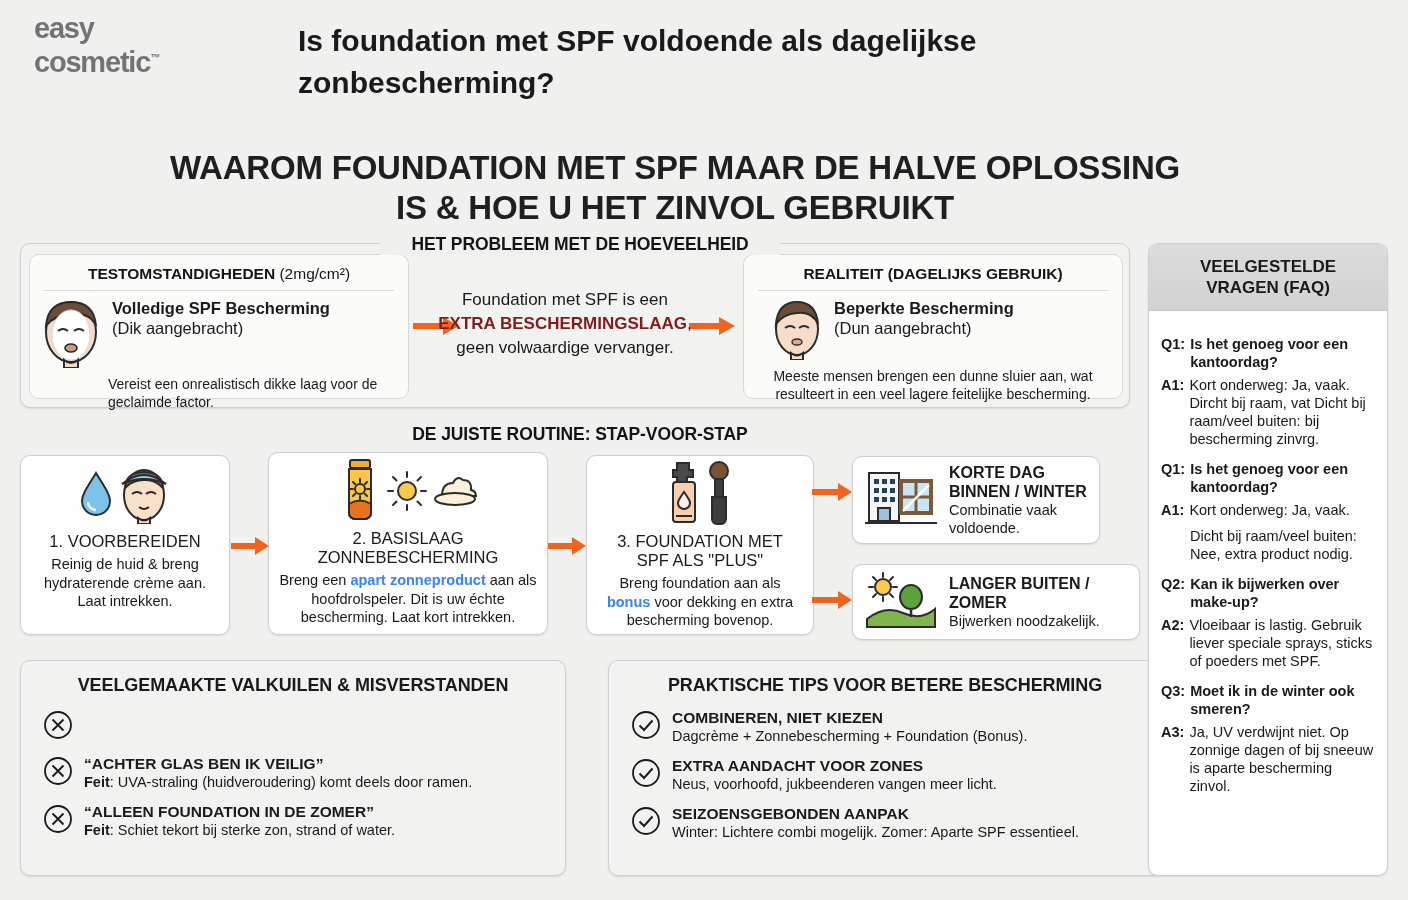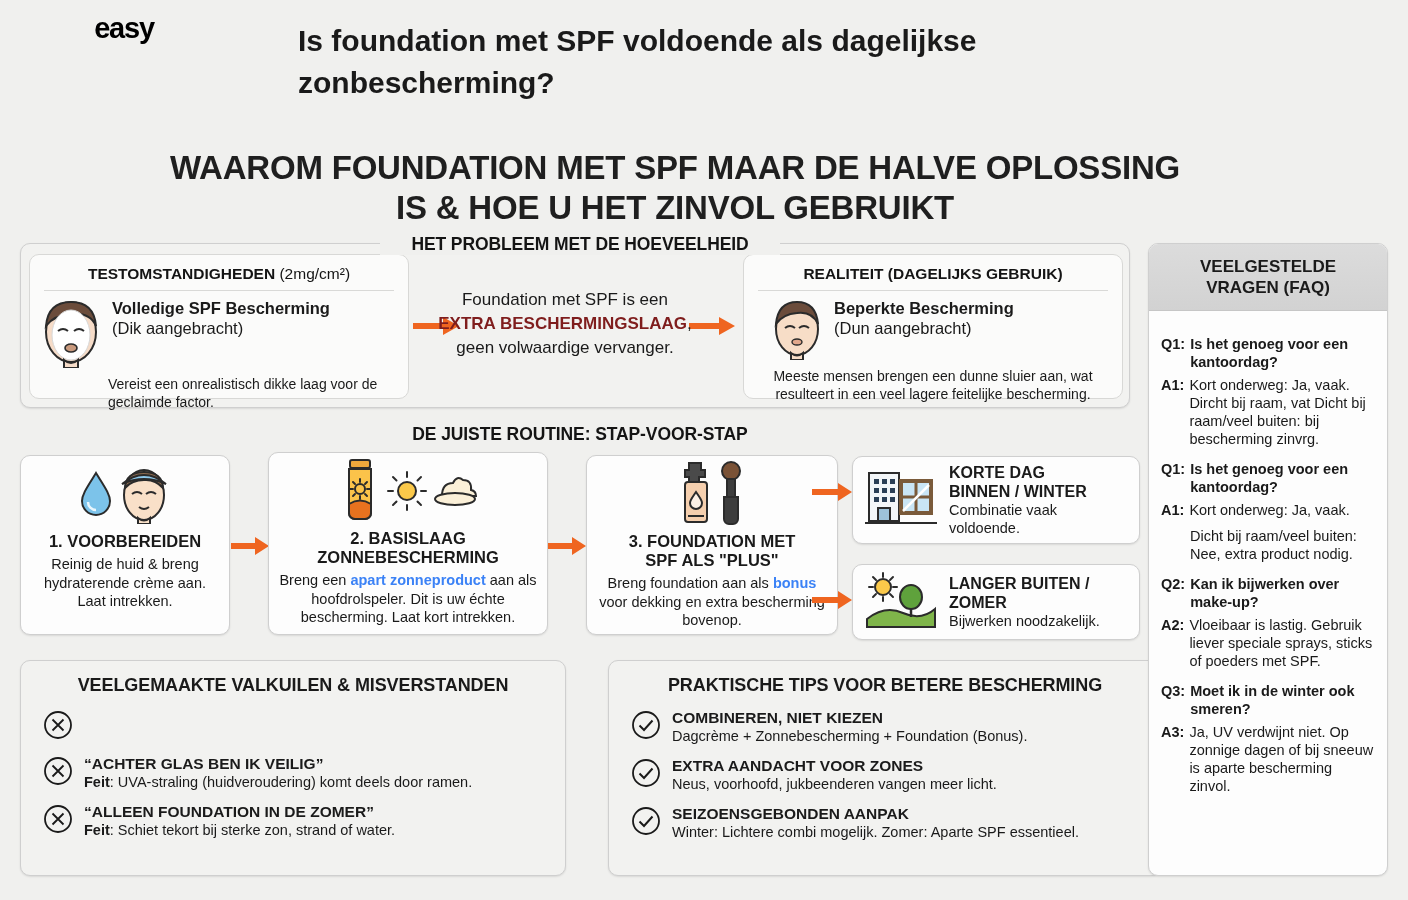--- a/index.html
+++ b/index.html
@@ -10,21 +10,21 @@
     color: #1a1a1a;
     overflow: hidden;
   }
   .page { position: relative; width: 1408px; height: 900px; }
 
   
   .header { position: absolute; left: 0; top: 0; width: 1408px; height: 118px; }
   .logo { position: absolute; left: 34px; top: 14px; width: 180px; }
   .logo-l1, .logo-l2 {
     font-weight: 800; font-size: 29px; line-height: 29px;
-    letter-spacing: -1.2px; color: #000000; text-align: center;
+    letter-spacing: -1.2px; color: #737373;
   }
   .logo-l2 { position: relative; }
   .logo-tm { font-size: 10px; vertical-align: super; font-weight: 700; }
   .head-title {
     position: absolute; left: 298px; top: 20px; width: 880px;
     font-size: 30px; font-weight: 700; line-height: 42px; color: #1a1a1a;
   }
 
   
   .main-title {
@@ -94,27 +94,27 @@
   .faq-body { padding: 12px 12px 0 12px; margin-top: 12px; }
   .faq-item { margin-bottom: 12px; }
   .faq-line { display: flex; gap: 5px; font-size: 14.5px; line-height: 18px; }
   .faq-tag { font-weight: 800; flex: 0 0 auto; }
   .faq-q .faq-text { font-weight: 800; }
   .faq-a { margin-top: 5px; }
 
   
   #step1 { left: 20px; top: 455px; width: 210px; height: 180px; }
   #step2 { left: 268px; top: 452px; width: 280px; height: 183px; }
-  #step3 { left: 586px; top: 455px; width: 252px; height: 180px; }
-  #out1  { left: 852px; top: 456px; width: 288px; height: 88px; }
+  #step3 { left: 586px; top: 455px; width: 228px; height: 180px; }
+  #out1  { left: 852px; top: 456px; width: 248px; height: 88px; }
   #out2  { left: 852px; top: 564px; width: 288px; height: 76px; }
 
   .step-icon { height: 72px; display: flex; align-items: center; justify-content: center; gap: 4px; padding-top: 8px; }
   .step-title {
-    text-align: center; font-weight: 700; font-size: 16.5px;
+    text-align: center; font-weight: 400; font-size: 16.5px;
     line-height: 19px; margin-top: 4px;
   }
   .step-desc {
     text-align: center; font-size: 14.5px; line-height: 18.5px;
     padding: 4px 10px 0 10px;
   }
   .step-desc .hl { color: #3b82f6; font-weight: 700; }
 
   .out-row { display: flex; align-items: center; gap: 10px; padding: 8px 10px; height: 100%; }
   .out-title { font-weight: 800; font-size: 16px; line-height: 19px; }
@@ -134,20 +134,21 @@
   .li-fact b { font-weight: 800; }
 </style>
 </head>
 <body>
 
 <div class="page">
 
   <div class="header">
     <div class="logo">
       <div class="logo-l1">easy</div>
+      <div class="logo-l2"><span>cosmetic</span><span class="logo-tm">™</span></div>
     </div>
     <div class="head-title">Is foundation met SPF voldoende als dagelijkse zonbescherming?</div>
   </div>
 
   <div class="main-title">
     <div>WAAROM FOUNDATION MET SPF MAAR DE HALVE OPLOSSING</div>
     <div>IS &amp; HOE U HET ZINVOL GEBRUIKT</div>
   </div>
 
   <div class="sec-label" style="left:380px; top:234px; width:400px;">HET PROBLEEM MET DE HOEVEELHEID</div>

